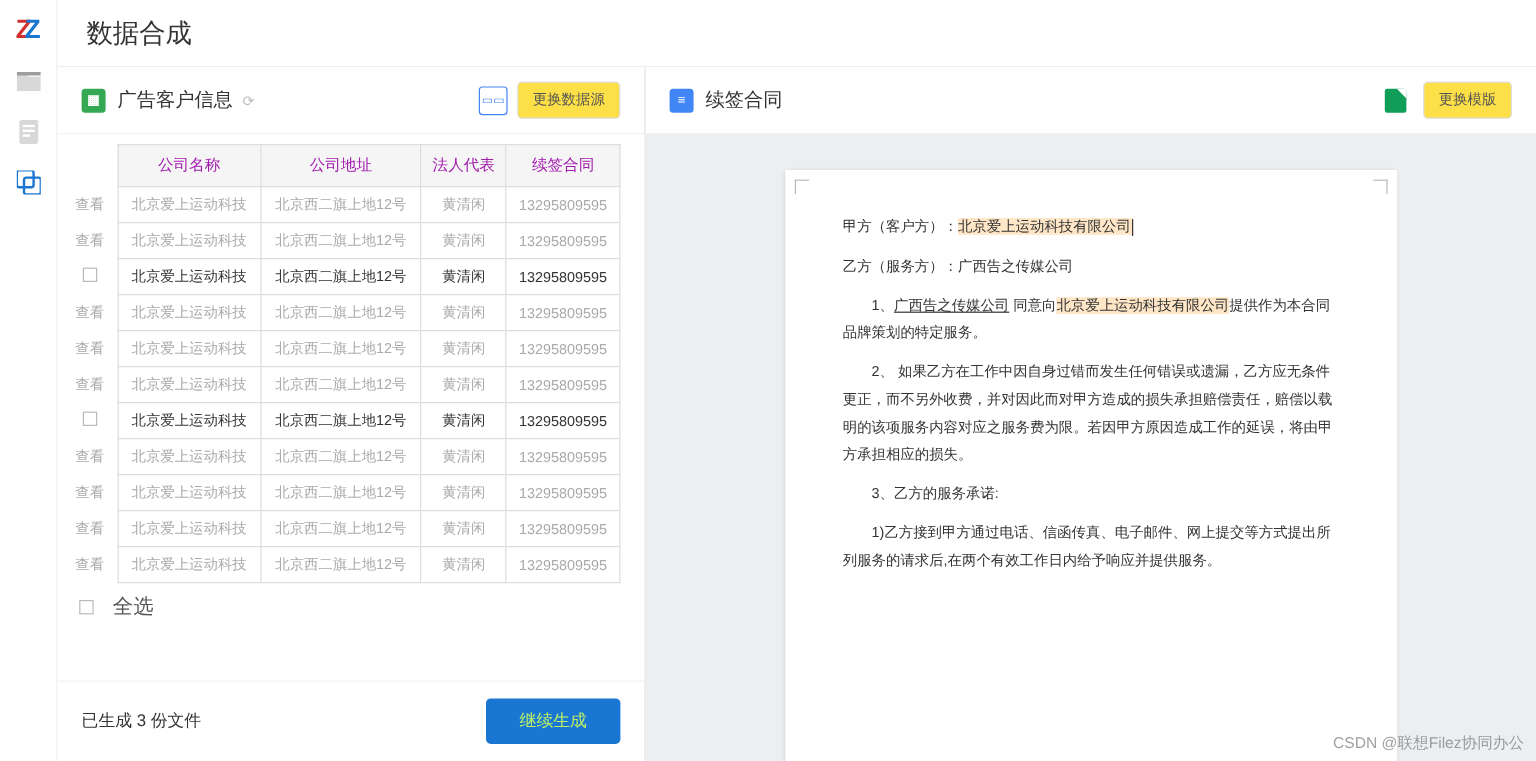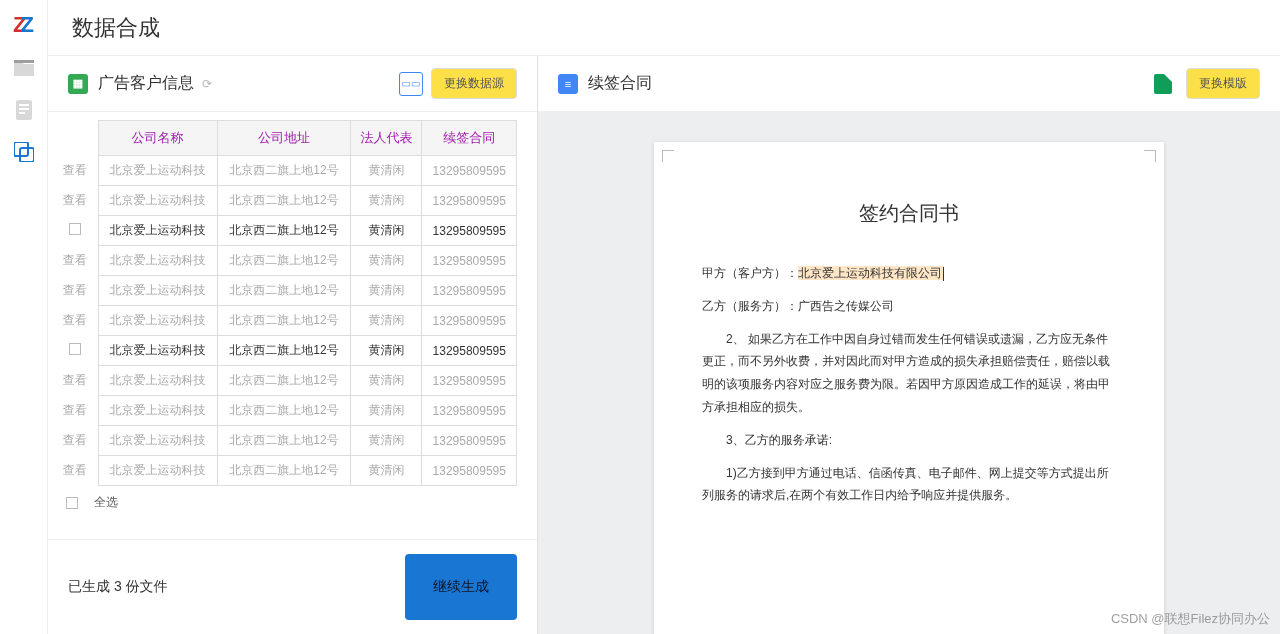--- a/index.html
+++ b/index.html
@@ -29,26 +29,26 @@
 .xls-ic::after { content: ""; position: absolute; top: 0; right: 0; border: 4px solid #fff; border-left-color: transparent; border-bottom-color: transparent; }
 .btn { padding: 6px 12px; border: 1px solid #ddd; border-radius: 4px; background: #fde047; font-size: 12px; color: #555; cursor: pointer; font-family: Liberation Serif, serif; }
 .table-wrap { flex: 1; overflow: auto; padding: 8px 20px 0 4px; position: relative; background: #fff; }
 .data-table { border-collapse: collapse; width: 100%; }
 .data-table th { background: #f5f5f5; border: 1px solid #ddd; padding: 8px 6px; font-weight: 400; font-size: 13px; color: #a21caf; text-align: center; }
 .data-table td { border: 1px solid #ddd; padding: 6px; font-size: 12px; color: #aaa; text-align: center; }
 .data-table tr.strong td { color: #333; font-weight: 500; }
 .row-handle { width: 46px; text-align: center; font-size: 11px; color: #999; padding: 6px 0; cursor: pointer; }
 .row-handle.viewing { color: #1976d2; }
 .row-handle .cb { width: 12px; height: 12px; border: 1px solid #bbb; display: inline-block; }
-.select-all-row { display: flex; align-items: center; padding: 8px 14px; font-size: 12px; color: #555; }
+.select-all-row { display: flex; align-items: center; padding: 8px 14px; font-size: 17px; color: #555; }
 .select-all-row .cb { width: 12px; height: 12px; border: 1px solid #bbb; margin-right: 16px; }
 .footer { padding: 14px 20px; border-top: 1px solid #eee; display: flex; align-items: center; }
 .footer-status { font-size: 14px; color: #333; }
 .footer-status b { font-weight: 500; }
-.btn-primary { background: #1976d2; color: #0f172a; border: none; border-radius: 4px; padding: 24px 28px; font-size: 14px; cursor: pointer; }
+.btn-primary { background: #1976d2; color: #bef264; border: none; border-radius: 4px; padding: 10px 28px; font-size: 14px; cursor: pointer; }
 .doc-area { flex: 1; background: #eceef0; overflow: auto; display: flex; justify-content: center; padding: 30px 0; }
 .doc-page { width: 510px; min-height: 640px; background: #fff; box-shadow: 0 1px 4px rgba(0,0,0,0.15); padding: 36px 48px; position: relative; font-size: 12px; line-height: 1.9; color: #333; }
 .doc-page .crop { position: absolute; width: 12px; height: 12px; border-color: #bbb; border-style: solid; }
 .crop.tl { top: 8px; left: 8px; border-width: 1px 0 0 1px; }
 .crop.tr { top: 8px; right: 8px; border-width: 1px 1px 0 0; }
 .doc-title { text-align: center; font-size: 20px; font-weight: 500; margin: 16px 0 30px; }
 .doc-page p { margin-bottom: 10px; }
 .hl { background: #ffe6c7; }
 .ul { text-decoration: underline; }
 .cursor::after { content: ""; display: inline-block; width: 1px; height: 14px; background: #333; vertical-align: middle; margin-left: 1px; }
@@ -211,27 +211,29 @@
         <div class="pane-title">续签合同</div>
         <div class="spacer"></div>
         <div class="xls-ic"></div>
         <button class="btn">更换模版</button>
       </div>
 
       <div class="doc-area">
         <div class="doc-page">
           <span class="crop tl"></span>
             <span class="crop tr"></span>
-          <div class="doc-title">签约合同书</div>
           <p>
             <span>甲方（客户方）：</span><span class="hl cursor">北京爱上运动科技有限公司</span>
           </p>
           <p>
             <span>乙方（服务方）：</span><span>广西告之传媒公司</span>
           </p>
+          <p style="text-indent:2em;">
+            <span>1、</span><span class="ul">广西告之传媒公司</span><span> 同意向</span><span class="hl">北京爱上运动科技有限公司</span><span>提供作为本合同品牌策划的特定服务。</span>
+          </p>
           <p style="text-indent:2em;">2、  如果乙方在工作中因自身过错而发生任何错误或遗漏，乙方应无条件更正，而不另外收费，并对因此而对甲方造成的损失承担赔偿责任，赔偿以载明的该项服务内容对应之服务费为限。若因甲方原因造成工作的延误，将由甲方承担相应的损失。</p>
           <p style="text-indent:2em;">3、乙方的服务承诺:</p>
           <p style="text-indent:2em;">1)乙方接到甲方通过电话、信函传真、电子邮件、网上提交等方式提出所列服务的请求后,在两个有效工作日内给予响应并提供服务。</p>
 
         </div>
       </div>
     </div>
 
   </div>
 </div>

